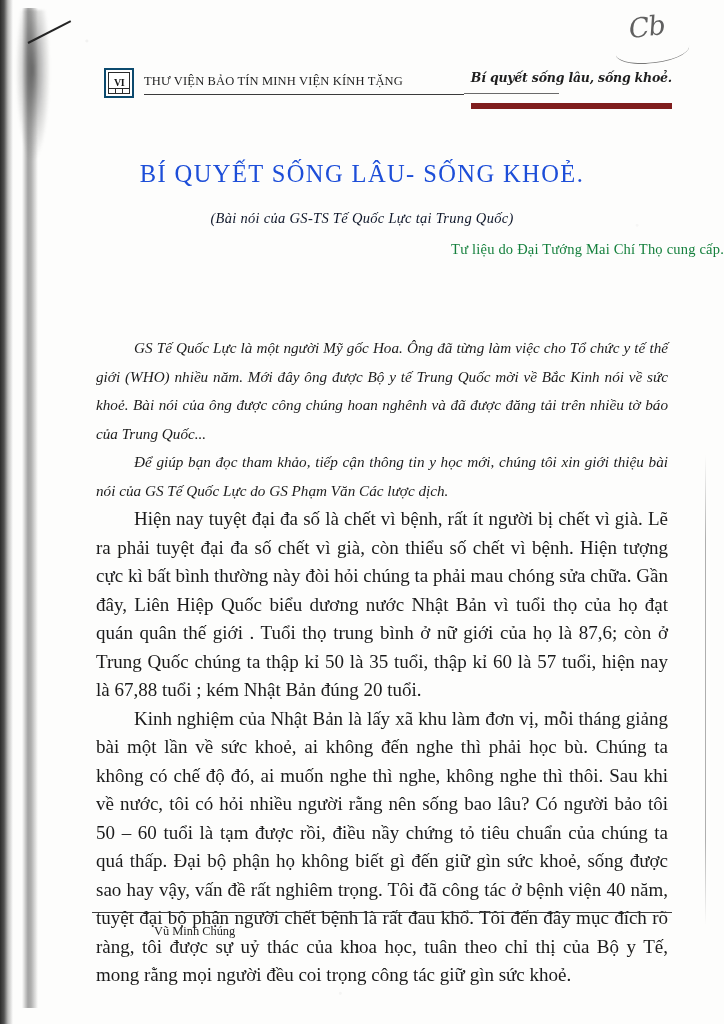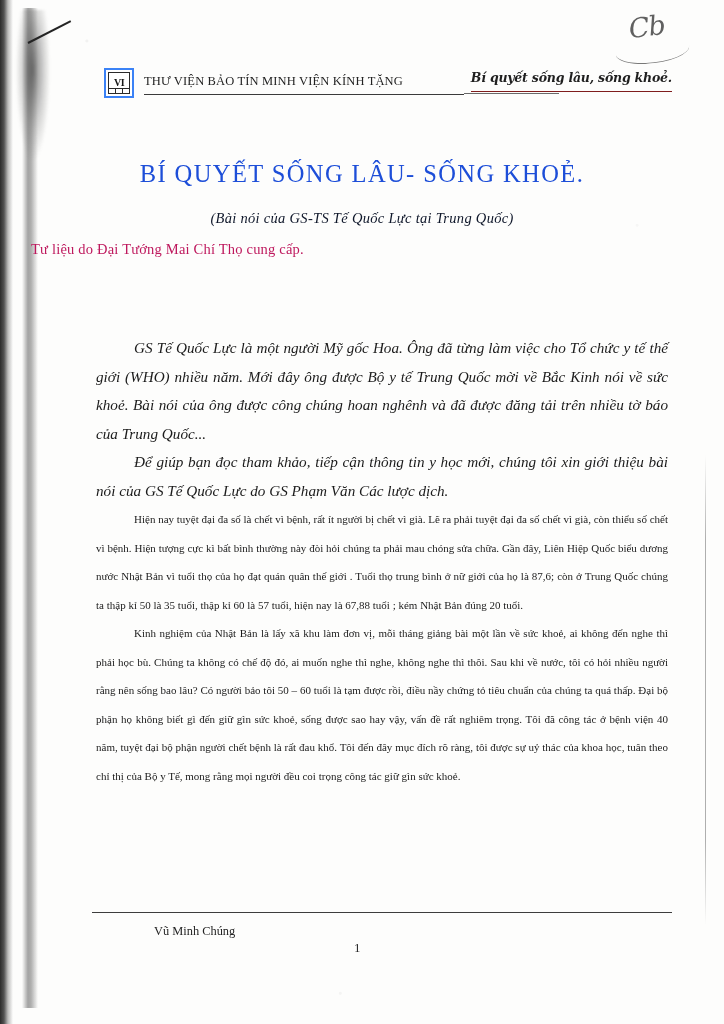--- a/index.html
+++ b/index.html
@@ -121,21 +121,21 @@
     top: 68px;
     width: 568px;
     height: 40px;
   }
   .logo-box {
     position: absolute;
     left: 0;
     top: 0;
     width: 30px;
     height: 30px;
-    border: 2px solid #3b82f6;
+    border: 2px solid #0c4a6e;
     background: #fff;
     box-sizing: border-box;
   }
   .logo-box .inner {
     position: absolute;
     inset: 2px;
     border: 1px solid #2a2a2a;
     box-sizing: border-box;
     display: flex;
     align-items: center;
@@ -195,22 +195,22 @@
   }
   .running-title {
     position: absolute;
     right: 0px;
     top: 2px;
     font-family: "DejaVu Serif", serif;
     font-style: italic;
     font-weight: bold;
     font-size: 12.5px;
     color: #1f1f1f;
-    border-bottom: 1px solid #7f1d1d;
-    padding-bottom: 6px;
+    border-bottom: 6px solid #7f1d1d;
+    padding-bottom: 18px;
     white-space: nowrap;
     letter-spacing: -0.2px;
   }
 
   
   .doc-title {
     position: absolute;
     left: 0;
     right: 0;
     top: 160px;
@@ -230,42 +230,41 @@
     font-style: italic;
     font-size: 14.5px;
     letter-spacing: 0.3px;
     color: #0f172a;
   }
   .doc-credit {
     position: absolute;
     left: 0;
     right: 0;
     top: 241px;
-    text-align: left;
+    text-align: right;
     font-family: "Liberation Serif", serif;
     font-size: 14.5px;
     letter-spacing: 0.2px;
-    color: #be185d;
-    padding-left: 31px;
+    color: #15803d;
   }
 
   
   .body-block {
     position: absolute;
     left: 96px;
     top: 298px;
     width: 572px;
     margin-top: 36px;
   }
   p.para {
     margin: 0 0 0 0;
     text-align: justify;
     text-justify: inter-word;
     font-family: "Liberation Serif", serif;
-    font-size: 11px;
+    font-size: 19px;
     line-height: 28.5px;
     color: #1b1b1b;
     text-indent: 38px;
     hyphens: none;
   }
   p.para.italic {
     font-style: italic;
     font-size: 15.2px;
   }
   p.para.bolditalic {

